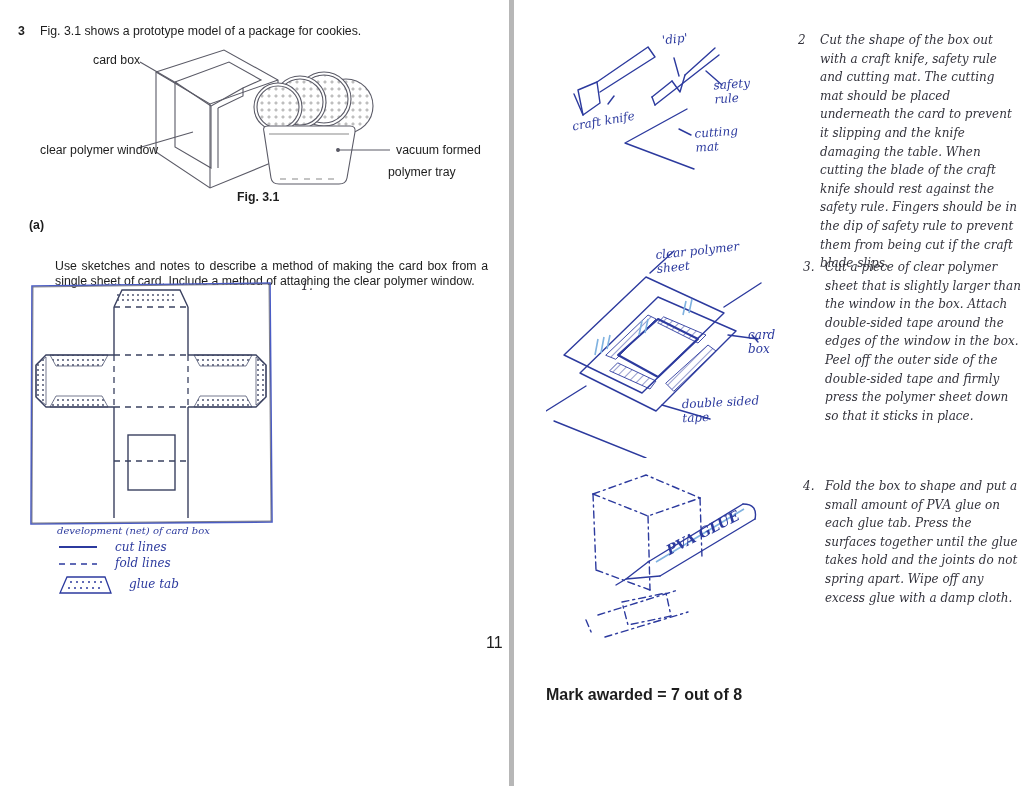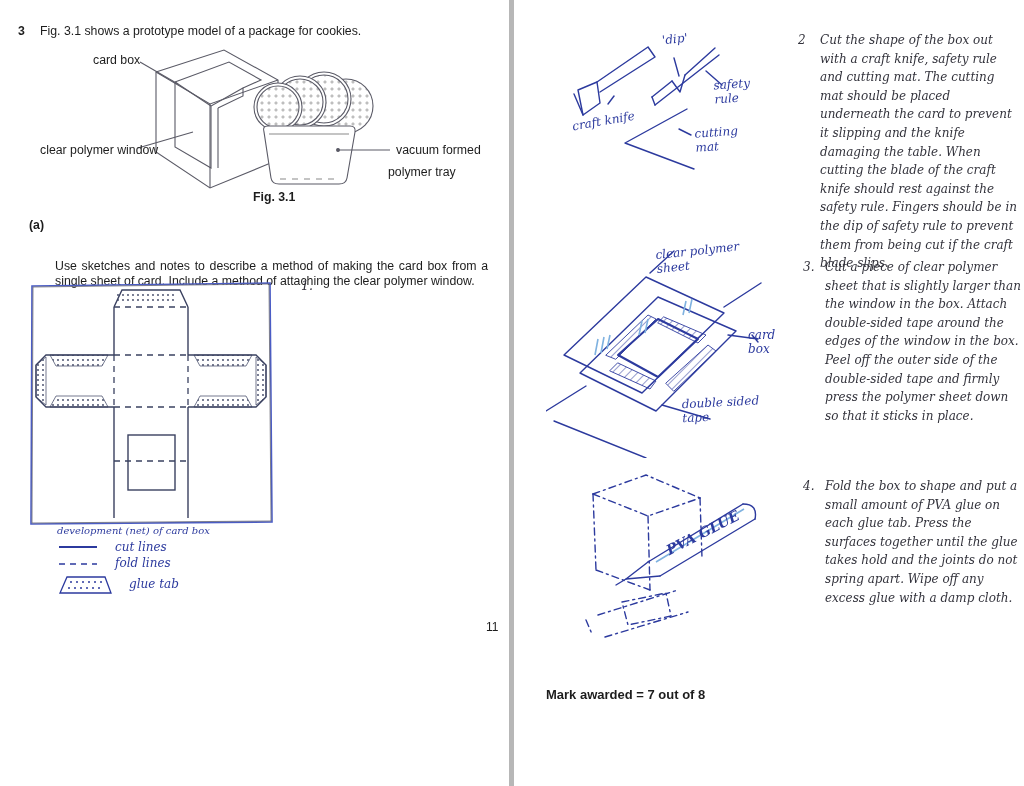--- a/index.html
+++ b/index.html
@@ -70,21 +70,21 @@
         <line x1="112" y1="18" x2="150" y2="40"></line>
         <line x1="110" y1="104" x2="165" y2="88"></line>
         <line x1="310" y1="106" x2="362" y2="106"></line>
         <circle cx="310" cy="106" r="1.4" fill="#5a5a66"></circle>
       </g>
     </svg>
     <span class="abs printed" style="left:93px;top:53px;">card box</span>
     <span class="abs printed" style="left:40px;top:143px;text-align:center;">clear polymer window</span>
     <span class="abs printed" style="left:396px;top:143px;">vacuum formed</span>
     <span class="abs printed" style="left:388px;top:157px;margin-top:8px;">polymer tray</span>
-    <span class="abs printed bold" style="left:237px;top:190px;margin-left:16px;">Fig. 3.1</span>
+    <span class="abs printed bold" style="left:237px;top:190px;">Fig. 3.1</span>
 
     <span class="abs printed bold" style="left:29px;top:218px;">(a)</span>
     <div class="abs printed just" style="left:55px;top:218px;width:433px;">
       <span>Use sketches and notes to describe a method of making the card box from a single sheet of card. Include a method of attaching the clear polymer window.</span><br>
     </div>
 
     <svg class="abs" style="left:26px;top:278px;" width="252" height="250" viewBox="0 0 252 250">
       <defs>
         <pattern id="dots" width="5" height="5" patternUnits="userSpaceOnUse">
           <circle cx="2" cy="2" r="0.9" fill="#3a4160"></circle>
@@ -156,21 +156,21 @@
               <circle cx="24" cy="14" r="1"></circle>
               <circle cx="30" cy="14" r="1"></circle>
               <circle cx="36" cy="14" r="1"></circle>
               <circle cx="42" cy="14" r="1"></circle>
             </g>
         </svg>
         <span class="ink">glue tab</span>
       </div>
     </div>
 
-    <span class="abs printed" style="left:486px;top:620px;font-size:12px;">11</span>
+    <span class="abs printed" style="left:486px;top:636px;font-size:16px;">11</span>
   </div>
 
   <div class="divider" style="left:509px;"></div>
 
   <div class="abs" style="left:514px;top:0;width:510px;height:786px;">
 
     <svg class="abs" style="left:32px;top:26px;" width="220" height="180" viewBox="0 0 220 180">
       <g class="sketch-stroke">
 
         <path d="M51,56 L102,21 M54,66 L109,31 M102,21 L109,31"></path>
@@ -263,15 +263,15 @@
       </g>
       <path d="M108,100 L196,47" stroke="#7fb2e0" stroke-width="1.6" fill="none"></path>
     </svg>
     <span class="abs ink" style="left:148px;top:522px;width:100px;font-size:14px;font-weight:bold;transform:rotate(-27deg);">PVA GLUE</span>
 
     <div class="abs hw hw-step" style="left:289px;top:477px;width:222px;">
       <span class="hw-num">4.</span>
       <span>Fold the box to shape and put a small amount of PVA glue on each glue tab. Press the surfaces together until the glue takes hold and the joints do not spring apart.  Wipe off any excess glue with a damp cloth.</span>
     </div>
 
-    <span class="abs printed bold" style="left:32px;top:688px;font-size:13px;">Mark awarded = 7 out of 8</span>
+    <span class="abs printed bold" style="left:32px;top:688px;font-size:16px;">Mark awarded = 7 out of 8</span>
   </div>
 </div>
 
 </body></html>

